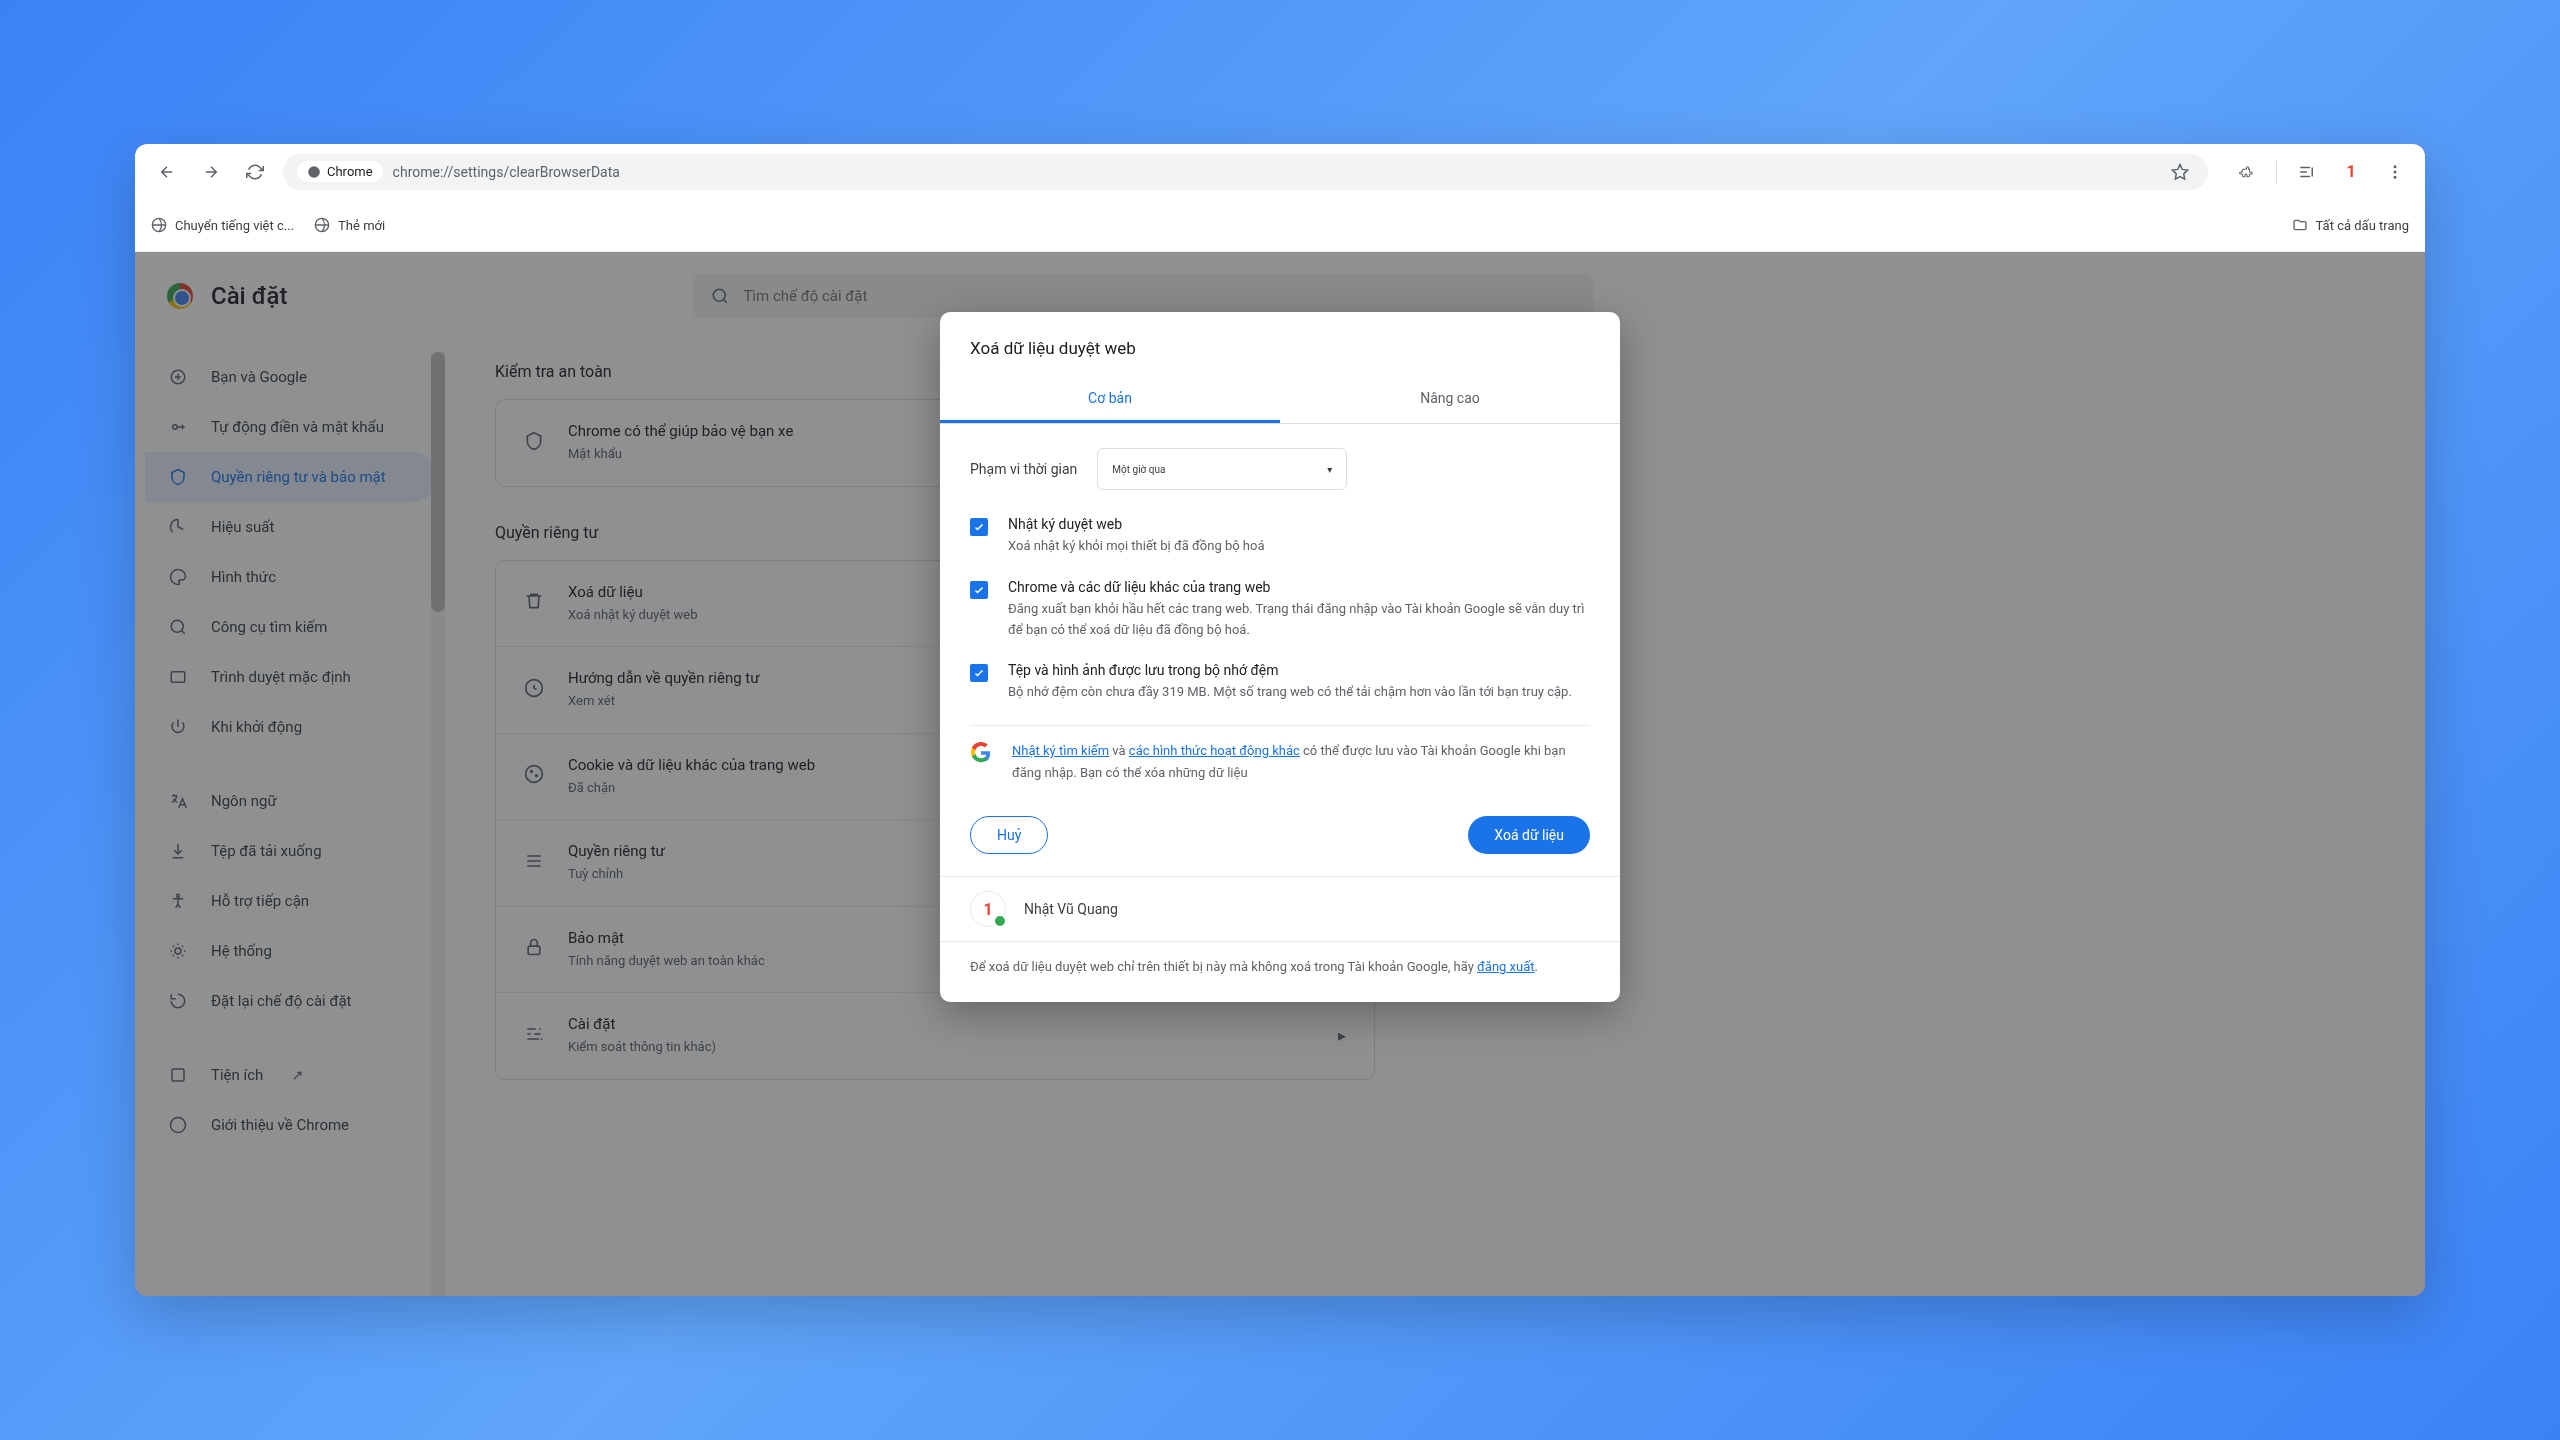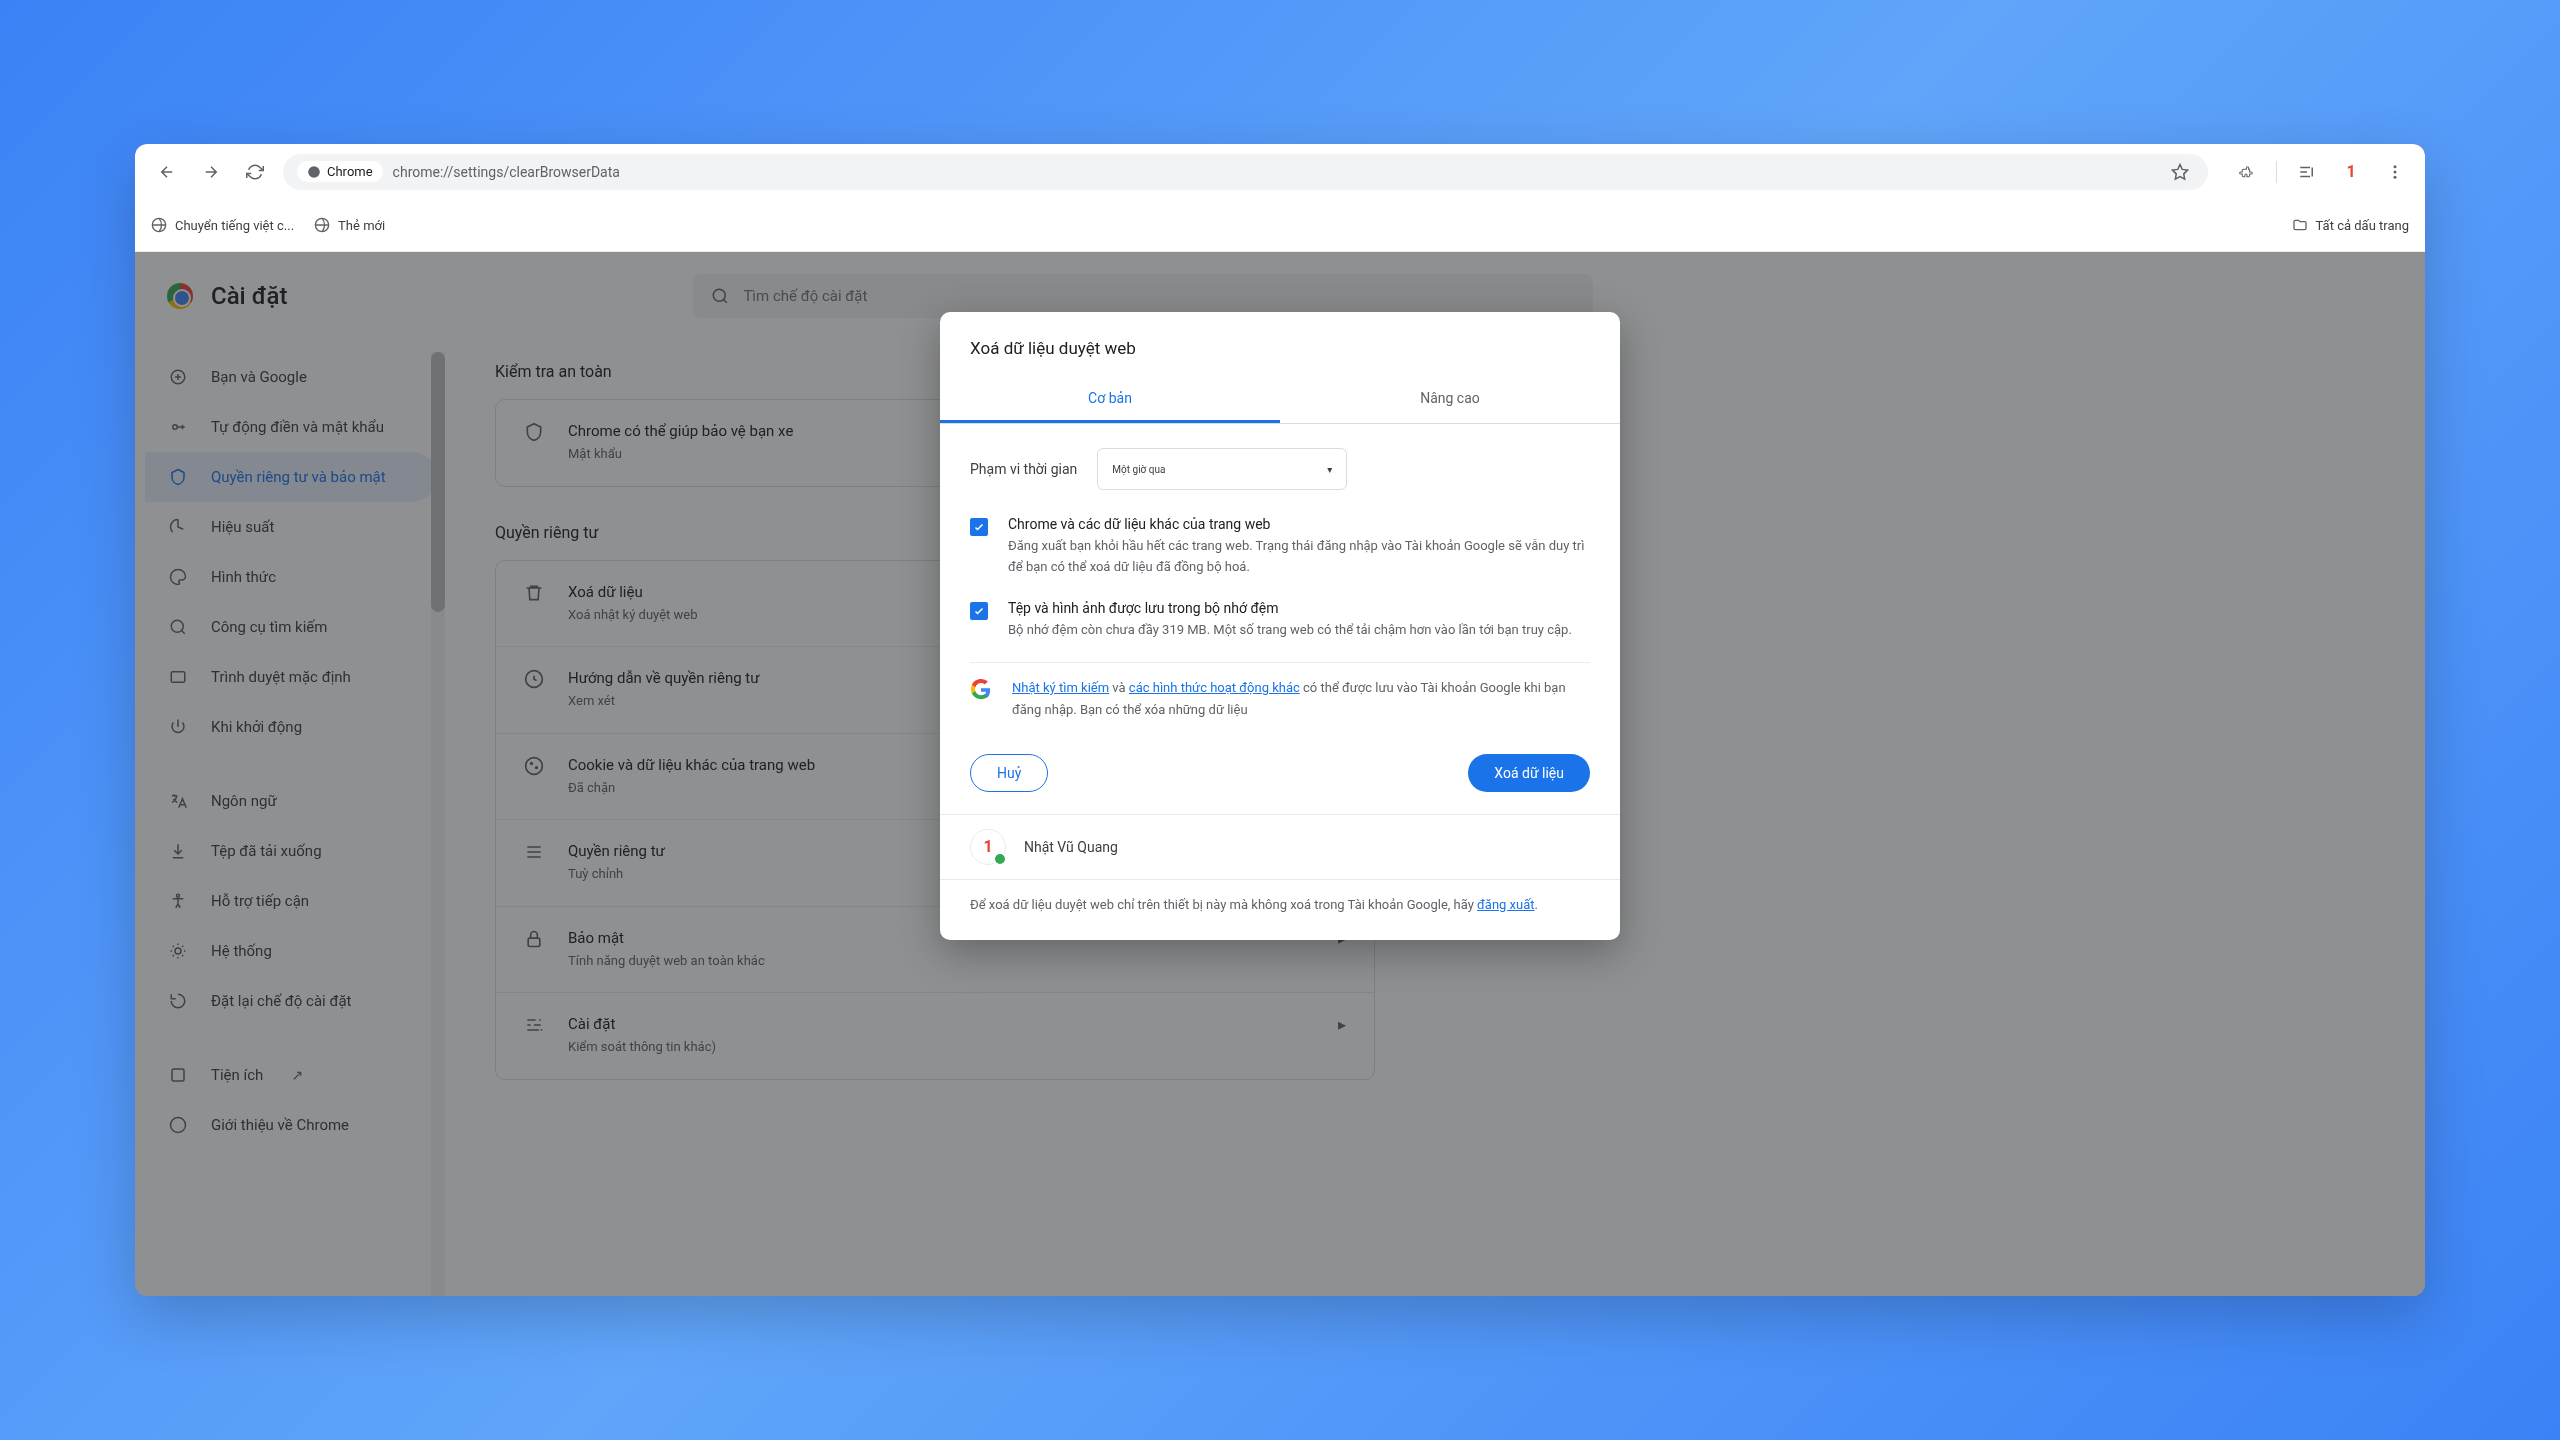--- a/index.html
+++ b/index.html
@@ -26,21 +26,21 @@
 .search-field input { border: none; background: transparent; flex: 1; font-size: 15px; color: #5f6368; outline: none; }
 .sidebar { width: 310px; padding-top: 100px; padding-left: 10px; overflow-y: auto; }
 .sb-item { height: 50px; display: flex; align-items: center; padding: 0 24px; gap: 22px; font-size: 15px; color: #3c4043; cursor: pointer; border-radius: 0 25px 25px 0; margin-right: 8px; }
 .sb-item.active { background: #e8f0fe; color: #1a73e8; }
 .sb-item .sb-icon { width: 20px; color: #5f6368; display: flex; }
 .sb-item.active .sb-icon { color: #1a73e8; }
 .sb-gap { height: 24px; }
 .main { flex: 1; padding-top: 110px; padding-left: 50px; overflow-y: auto; position: relative; }
 .section-title { font-size: 16px; color: #202124; margin-bottom: 18px; }
 .card { width: 880px; border: 1px solid #dadce0; border-radius: 10px; margin-bottom: 36px; }
-.card-row { padding: 22px 28px; display: flex; gap: 22px; border-bottom: 1px solid #e8eaed; cursor: pointer; }
+.card-row { padding: 22px 28px; display: flex; align-items: center; gap: 22px; border-bottom: 1px solid #e8eaed; cursor: pointer; }
 .card-row:last-child { border-bottom: none; }
 .row-icon { width: 22px; color: #5f6368; }
 .row-text { flex: 1; }
 .row-title { font-size: 15px; color: #202124; margin-bottom: 4px; }
 .row-sub { font-size: 13px; color: #5f6368; line-height: 1.5; }
 .row-arrow { color: #5f6368; }
 .safety-btn { background: #1a73e8; color: #fff; border: none; border-radius: 20px; padding: 10px 22px; font-size: 14px; cursor: pointer; }
 .overlay { position: absolute; inset: 0; background: rgba(32,33,36,0.5); z-index: 5; }
 .dialog { position: absolute; top: 60px; left: 50%; transform: translateX(-50%); width: 680px; background: #fff; border-radius: 10px; box-shadow: 0 12px 40px rgba(0,0,0,0.3); z-index: 10; display: flex; flex-direction: column; }
 .dlg-title { padding: 26px 30px 18px; font-size: 17px; color: #202124; }
@@ -404,20 +404,31 @@
             <span>▾</span>
           </div>
         </div>
         <div class="check-row">
           <div class="checkbox">
               <svg width="12" height="12" viewBox="0 0 24 24" fill="none" stroke="currentColor" stroke-width="3">
                 <path d="M5 13l4 4L19 7"></path>
               </svg>
             </div>
           <div class="check-text">
+              <div class="check-title">Nhật ký duyệt web</div>
+              <div class="check-sub">Xoá nhật ký khỏi mọi thiết bị đã đồng bộ hoá</div>
+            </div>
+        </div>
+        <div class="check-row">
+          <div class="checkbox">
+              <svg width="12" height="12" viewBox="0 0 24 24" fill="none" stroke="currentColor" stroke-width="3">
+                <path d="M5 13l4 4L19 7"></path>
+              </svg>
+            </div>
+          <div class="check-text">
               <div class="check-title">Chrome và các dữ liệu khác của trang web</div>
               <div class="check-sub">Đăng xuất bạn khỏi hầu hết các trang web. Trạng thái đăng nhập vào Tài khoản Google sẽ vẫn duy trì để bạn có thể xoá dữ liệu đã đồng bộ hoá.</div>
             </div>
         </div>
         <div class="check-row">
           <div class="checkbox">
               <svg width="12" height="12" viewBox="0 0 24 24" fill="none" stroke="currentColor" stroke-width="3">
                 <path d="M5 13l4 4L19 7"></path>
               </svg>
             </div>

